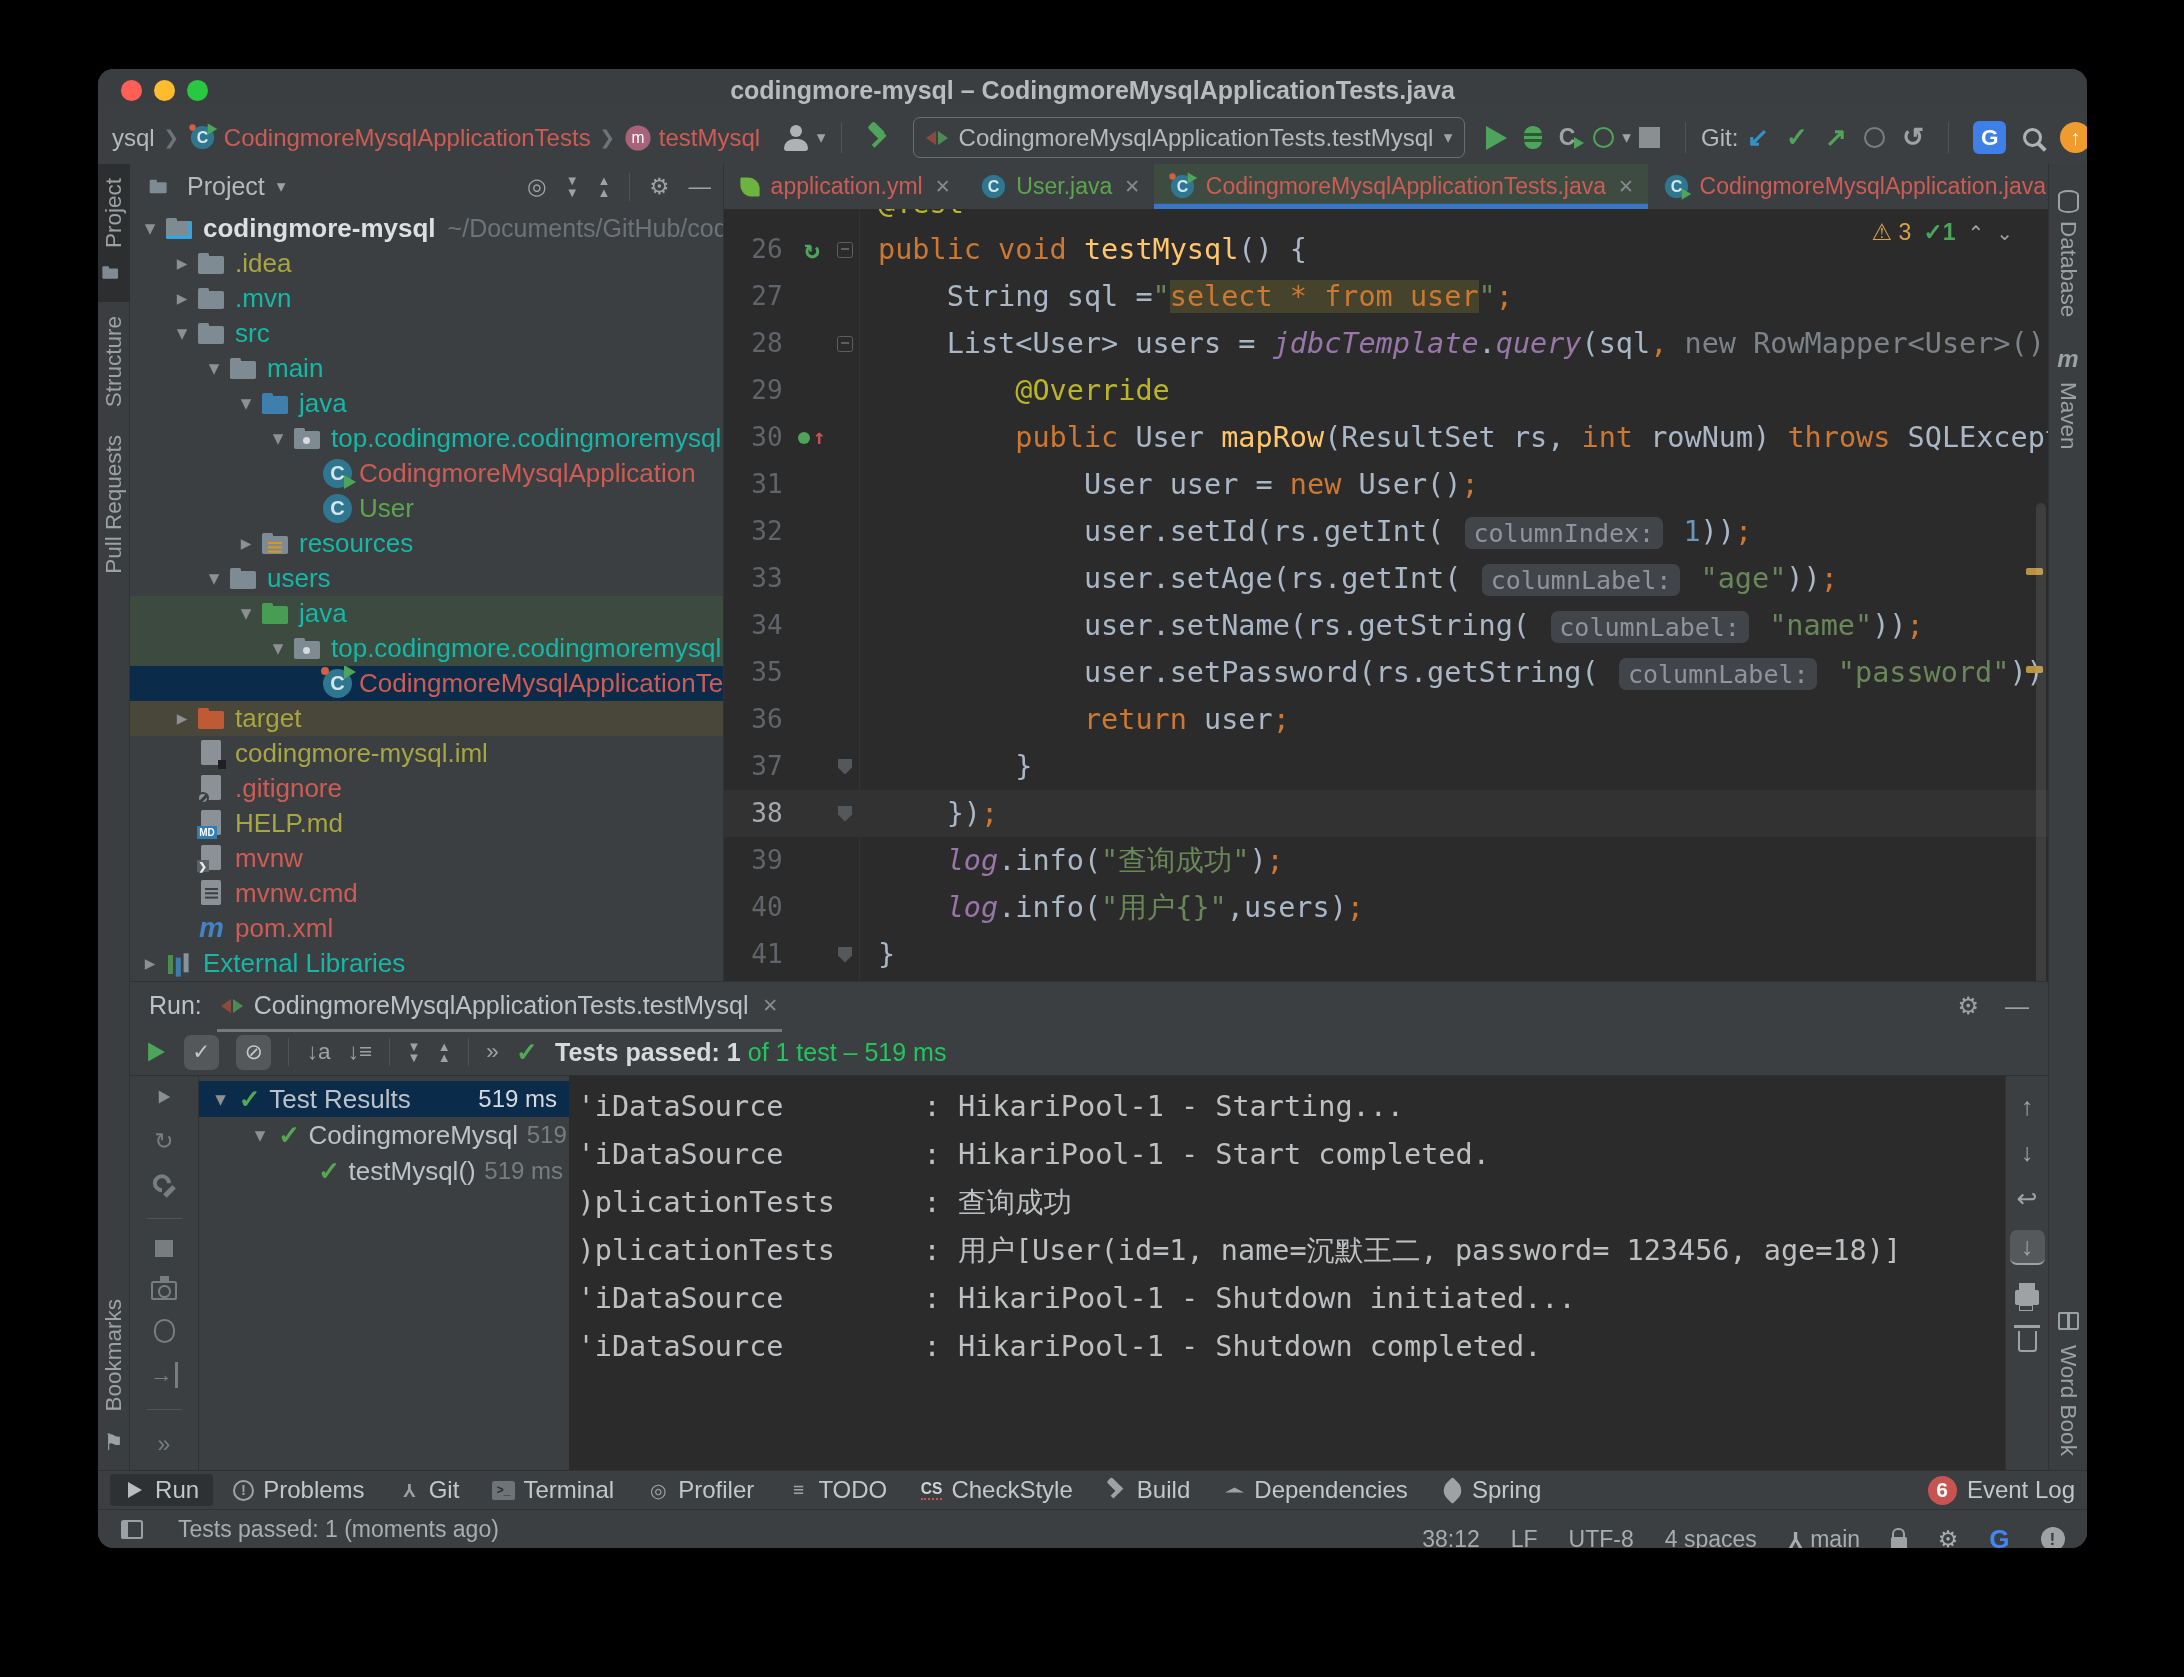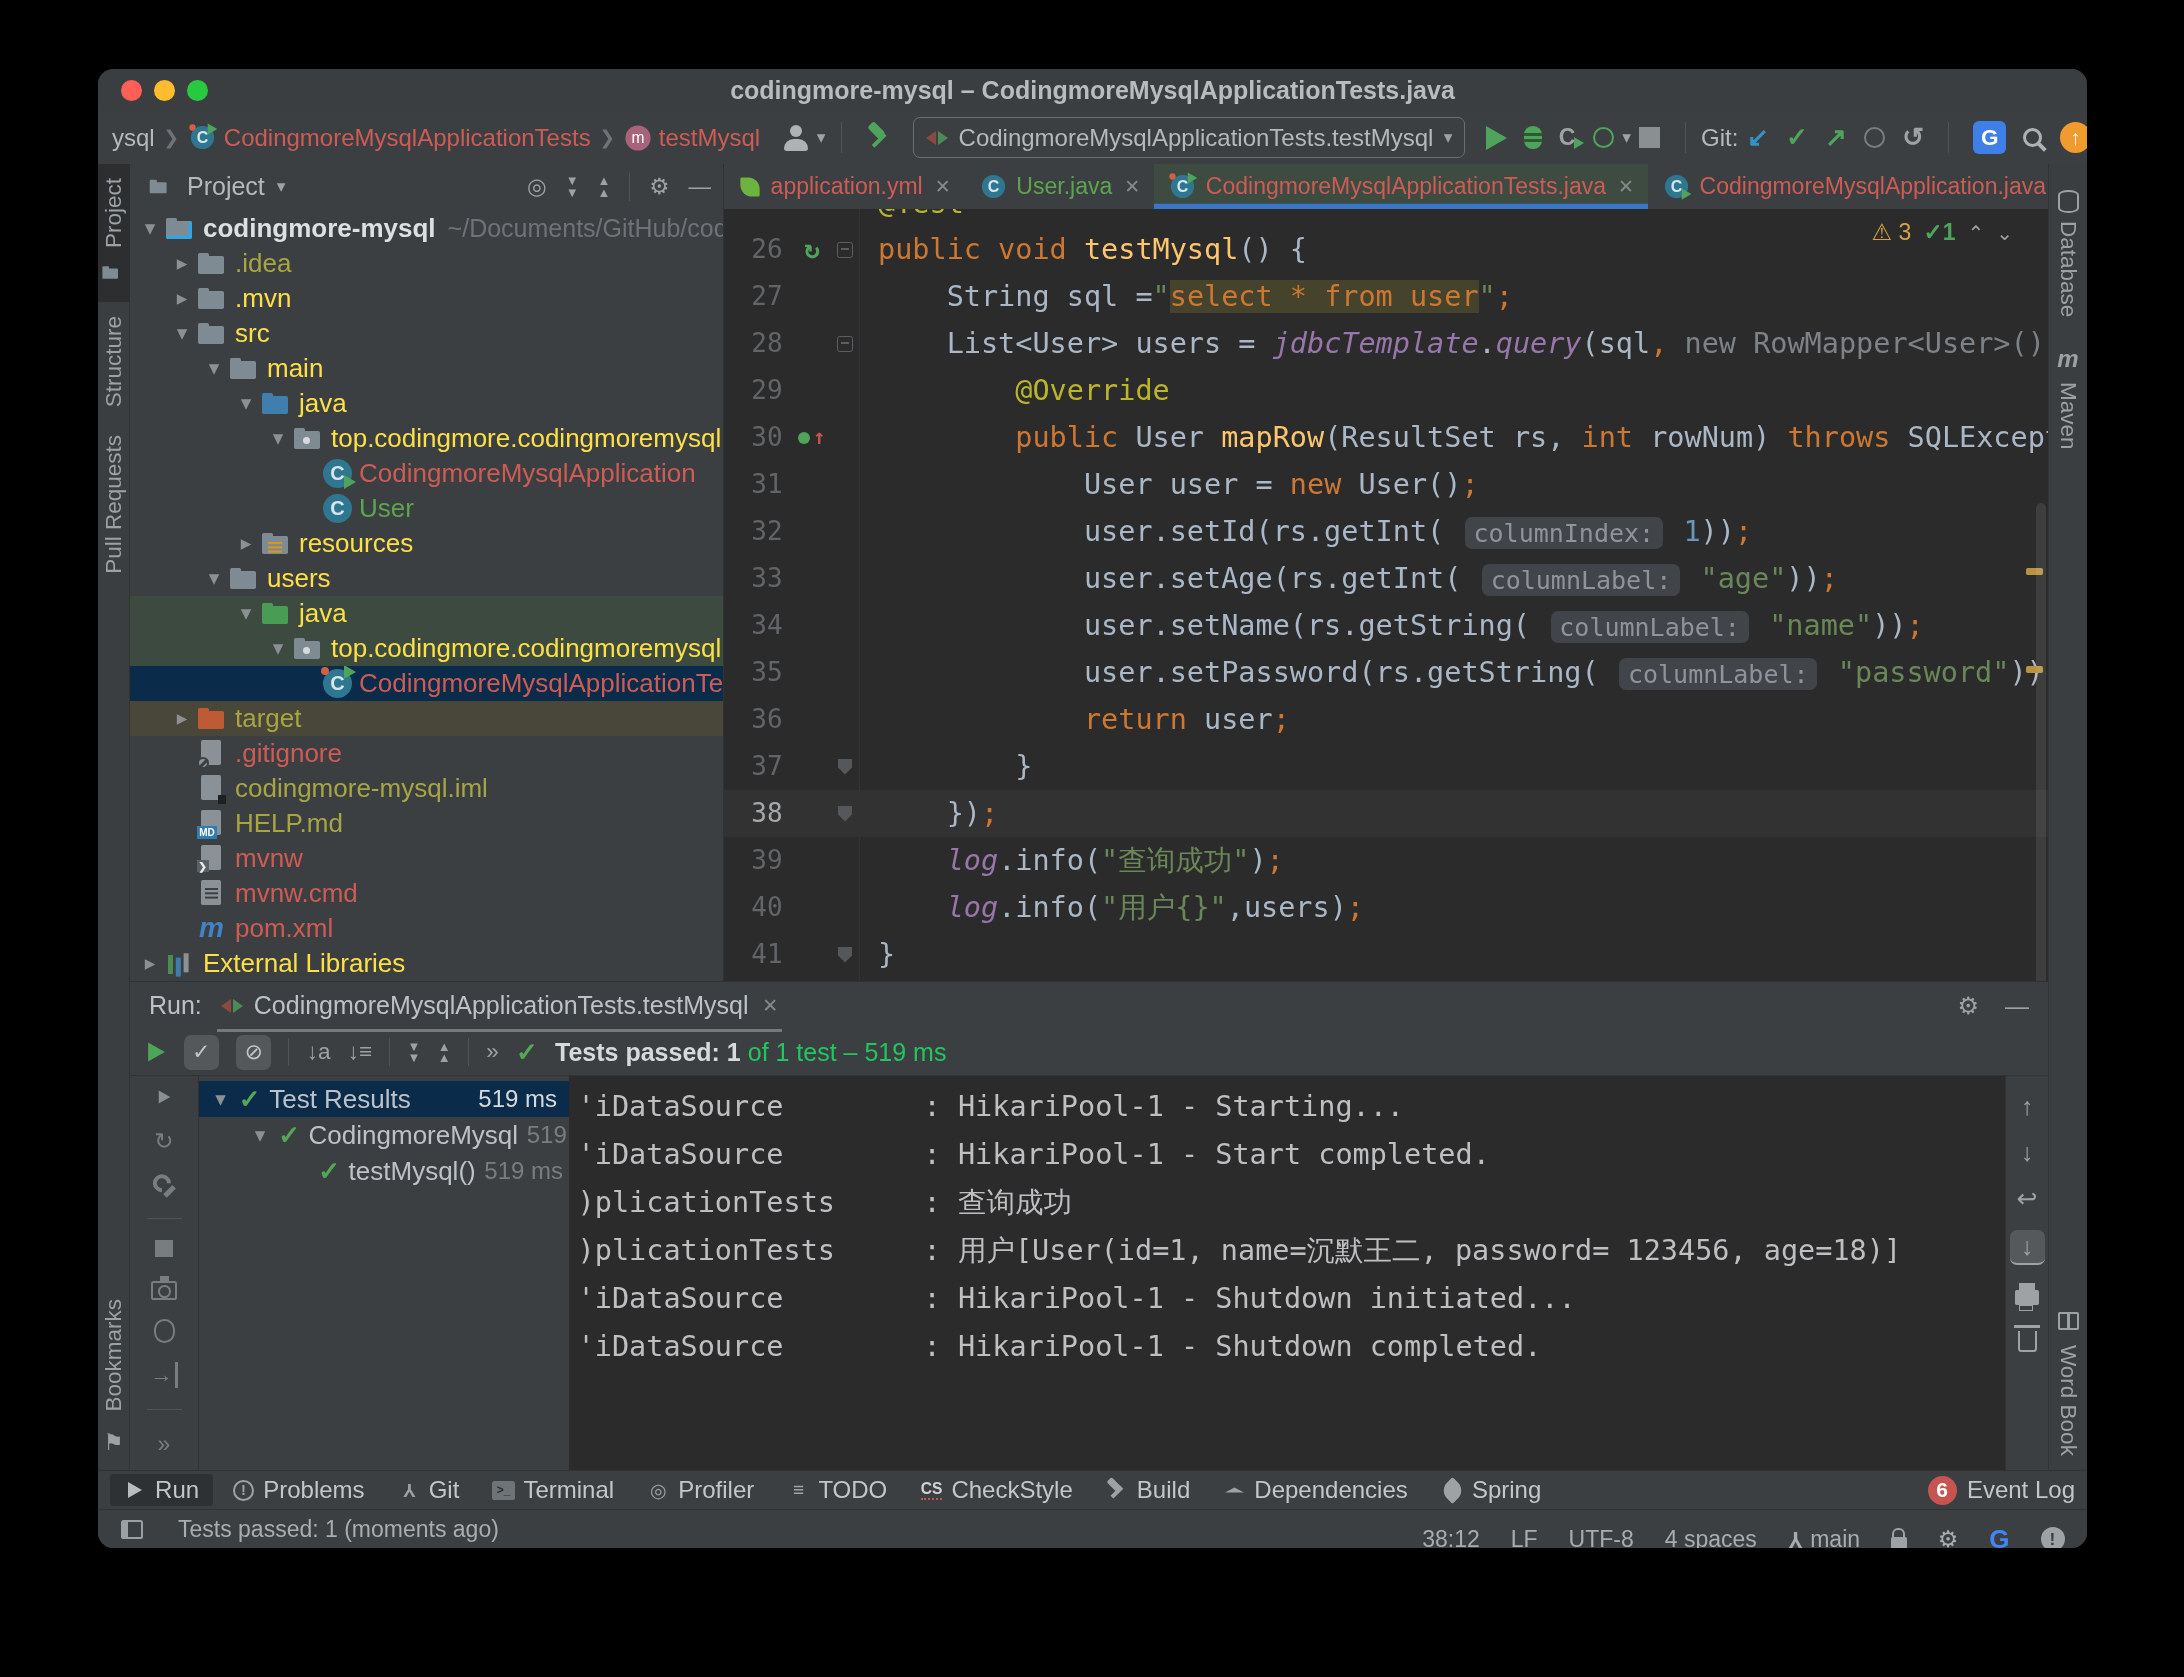--- a/index.html
+++ b/index.html
@@ -69,21 +69,21 @@
   .ppanel{width:594px;flex:none;background:#3c3f41;border-right:0.9px solid #323232;display:flex;flex-direction:column;overflow:hidden;}
   .phead{height:45px;display:flex;align-items:center;padding:0 12px;color:#b5b9bb;font-size:25px;gap:12px;flex:none;}
   .phicons{margin-left:auto;display:flex;align-items:center;gap:19px;color:#9ea2a5;font-size:22.5px;}
   .stk{display:flex;flex-direction:column;line-height:11.2px;font-size:13px;color:#9ea2a5;}
   .ptree{flex:1;overflow:hidden;padding-top:1.7px;}
   .trow{display:flex;align-items:center;height:35px;font-size:26px;color:#bcc2c8;white-space:nowrap;overflow:hidden;}
   .trow.row-selected{background:#0b2b4a;}
   .trow.row-green{background:#3d4a3f;}
   .trow.row-olive{background:#49463a;}
   .chev{width:26px;flex:none;color:#8c9093;font-size:21px;text-align:center;}
-  .c-def{color:#fde047;text-align:center;}.c-red{color:#cd5c55;}.c-green{color:#5da54d;}.c-olive{color:#a8a543;}.c-white{color:#dde0e3;font-weight:bold;}
+  .c-def{color:#14b8a6;text-align:center;}.c-red{color:#cd5c55;}.c-green{color:#5da54d;}.c-olive{color:#a8a543;}.c-white{color:#dde0e3;font-weight:bold;}
   .tsuffix{color:#6e7377;margin-left:12px;font-size:25px;}
   
   .ic{width:33px;height:31px;position:relative;flex:none;margin-right:7px;display:flex;align-items:center;justify-content:center;}
   .icf::before{content:'';position:absolute;left:2.6px;top:5.2px;width:11.2px;height:5.2px;background:#7f8b93;border-radius:1.7px 1.7px 0 0;}
   .icf::after{content:'';position:absolute;left:2.6px;top:8.6px;width:26px;height:17.3px;background:#7f8b93;border-radius:1.7px;}
   .ic-folder-blue::before,.ic-folder-blue::after{background:#3f7fae;}
   .ic-folder-green::before,.ic-folder-green::after{background:#499c54;}
   .ic-folder-target::before,.ic-folder-target::after{background:#bf5b34;}
   .ic-folder-root::after{box-shadow:inset -3.5px -3.5px 0 #35a5e0;}
   .ic-folder-res i{position:absolute;left:8.6px;top:14px;width:14px;height:2.6px;background:#d99722;box-shadow:0 4.3px 0 #d99722,0 8.6px 0 #d99722;z-index:2;}
@@ -403,31 +403,31 @@
               <span class="ic ic-class-test">C</span>
               <span class="tlabel c-red">CodingmoreMysqlApplicationTests</span>
             </div>
             <div class="trow row-olive" style="padding-left: 39px;">
               <span class="chev">▸</span>
               <span class="ic ic-folder-target icf"></span>
               <span class="tlabel c-olive">target</span>
             </div>
             <div class="trow" style="padding-left: 39px;">
               <span class="chev"></span>
+              <span class="ic ic-file-iml icpage">
+                <i></i>
+              </span>
+              <span class="tlabel c-olive">codingmore-mysql.iml</span>
+            </div>
+            <div class="trow" style="padding-left: 39px;">
+              <span class="chev"></span>
               <span class="ic ic-file-ignore icpage">
                 <i></i>
               </span>
               <span class="tlabel c-red">.gitignore</span>
-            </div>
-            <div class="trow" style="padding-left: 39px;">
-              <span class="chev"></span>
-              <span class="ic ic-file-iml icpage">
-                <i></i>
-              </span>
-              <span class="tlabel c-olive">codingmore-mysql.iml</span>
             </div>
             <div class="trow" style="padding-left: 39px;">
               <span class="chev"></span>
               <span class="ic ic-file-md icpage">
                 <i>MD</i>
               </span>
               <span class="tlabel c-olive">HELP.md</span>
             </div>
             <div class="trow" style="padding-left: 39px;">
               <span class="chev"></span>

